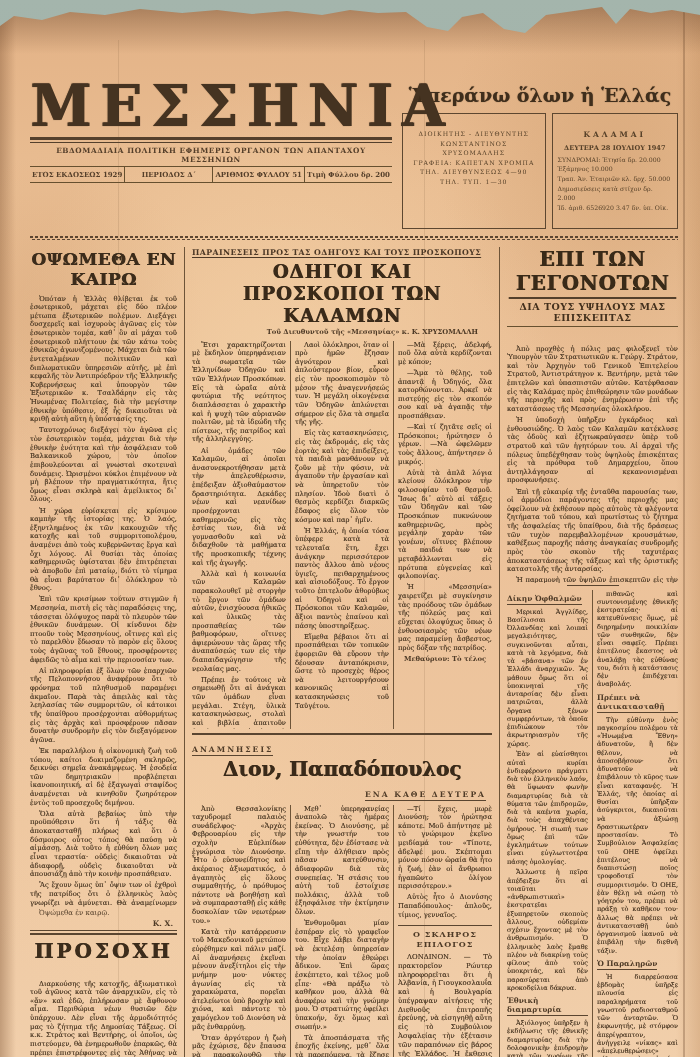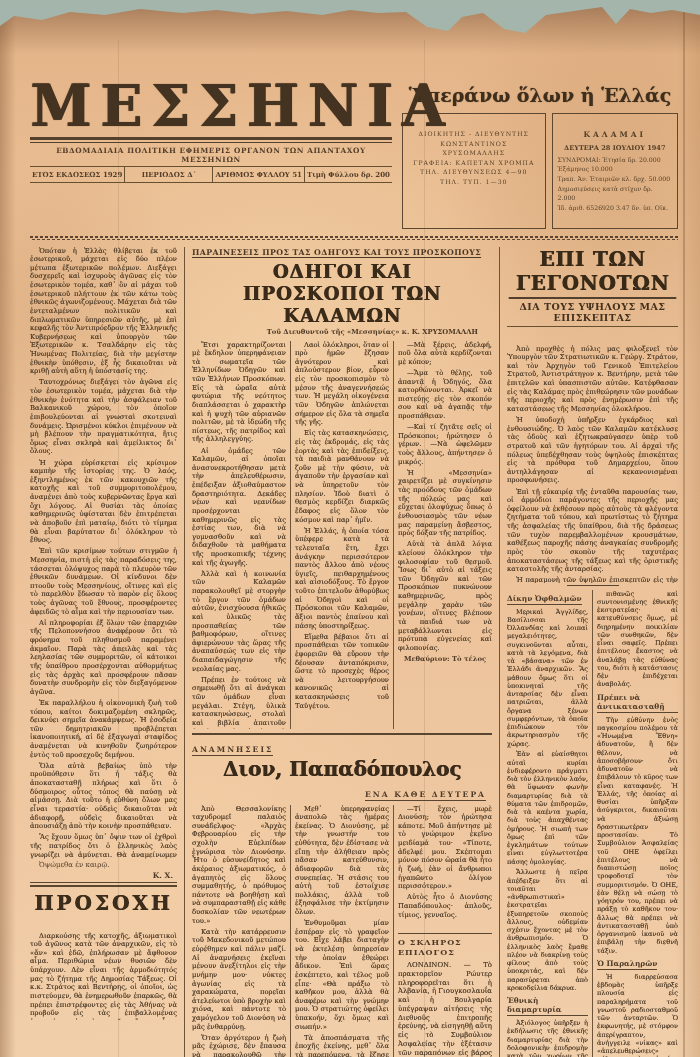--- a/index.html
+++ b/index.html
@@ -85,23 +85,23 @@
 
   .anam{border-top:2px solid #5a4530;margin-top:4px;padding-top:2px;}
   .anam-label{font-size:7.6px;font-weight:bold;letter-spacing:2px;display:inline-block;
     border-bottom:1px solid #5a4530;padding-bottom:1px;}
   .anam-title{font-size:20px;font-weight:bold;text-align:center;color:#3a2a19;margin:1px 0 1px;
     text-shadow:.7px 0 0 #3a2a19;}
   .anam-tag{text-align:right;margin:0 6px 4px 0;}
   .anam-tag span{font-size:7.6px;font-weight:bold;letter-spacing:2px;border-bottom:1px solid #5a4530;
     display:inline-block;padding-bottom:1px;}
 
-  .h-epilogos{font-size:8px;font-weight:bold;letter-spacing:1px;
+  .h-epilogos{font-size:8px;font-weight:bold;text-align:center;letter-spacing:1px;
     border-top:1px solid #5a4530;border-bottom:1px solid rgba(90,69,48,.0);
-    margin:14px 0 3px;padding-top:3px;}
+    margin:6px 0 3px;padding-top:3px;}
   .wire .bp{font-size:6.9px;}
 
   .h-events{font-size:20px;font-weight:bold;text-align:center;letter-spacing:1px;color:#392a18;
     border-bottom:2px solid #54402c;padding-bottom:2px;margin:0 0 2px;text-shadow:.8px 0 0 #392a18;
     transform:scaleX(.98);}
   .h-events-sub{font-size:9.5px;font-weight:bold;text-align:center;letter-spacing:.5px;color:#43301d;
     border-bottom:1px solid #66502f;padding-bottom:3px;margin:0 0 18px;}
   .events-intro{height:238px;overflow:hidden;}
   .mini-div{width:52px;margin:2px auto 4px;border-top:1px solid #5a4530;}
   .twocol{display:flex;}
@@ -154,20 +154,21 @@
               <div>Ἰδ. ἀριθ. 6526920 3.47 δν. ὑπ. Οἰκ.</div>
             </div>
           </div>
         </div>
       </div>
       <div class="squiggle"></div>
 
       <div class="main">
 
         <div class="colL">
+          <div class="h-lead">ΟΨΩΜΕΘΑ ΕΝ ΚΑΙΡΩ</div>
           <div class="lead-body">
             <p class="bp">Ὁπόταν ἡ Ἑλλὰς θλίβεται ἐκ τοῦ ἐσωτερικοῦ, μάχεται εἰς δύο πλέον μέτωπα ἐξωτερικῶν πολέμων. Διεξάγει δυσχερεῖς καὶ ἰσχυροὺς ἀγῶνας εἰς τὸν ἐσωτερικὸν τομέα, καθ᾽ ὃν αἱ μάχαι τοῦ ἐσωτερικοῦ πλήττουν ἐκ τῶν κάτω τοὺς ἐθνικῶς ἀγωνιζομένους. Μάχεται διὰ τῶν ἐντεταλμένων πολιτικῶν καὶ διπλωματικῶν ὑπηρεσιῶν αὐτῆς, μὲ ἐπὶ κεφαλῆς τὸν Ἀντιπρόεδρον τῆς Ἑλληνικῆς Κυβερνήσεως καὶ ὑπουργὸν τῶν Ἐξωτερικῶν κ. Τσαλδάρην εἰς τὰς Ἡνωμένας Πολιτείας, διὰ τὴν μεγίστην ἐθνικὴν ὑπόθεσιν, ἐξ ἧς δικαιοῦται νὰ κριθῇ αὐτὴ αὕτη ἡ ὑπόστασίς της.</p>
             <p class="bp">Ταυτοχρόνως διεξάγει τὸν ἀγῶνα εἰς τὸν ἐσωτερικὸν τομέα, μάχεται διὰ τὴν ἐθνικὴν ἑνότητα καὶ τὴν ἀσφάλειαν τοῦ Βαλκανικοῦ χώρου, τὸν ὁποῖον ἐπιβουλεύονται αἱ γνωσταὶ σκοτειναὶ δυνάμεις. Ὡρισμένοι κύκλοι ἐπιμένουν νὰ μὴ βλέπουν τὴν πραγματικότητα, ἥτις ὅμως εἶναι σκληρὰ καὶ ἀμείλικτος δι᾽ ὅλους.</p>
             <p class="bp">Ἡ χώρα εὑρίσκεται εἰς κρίσιμον καμπὴν τῆς ἱστορίας της. Ὁ λαός, ἐξηντλημένος ἐκ τῶν κακουχιῶν τῆς κατοχῆς καὶ τοῦ συμμοριτοπολέμου, ἀναμένει ἀπὸ τοὺς κυβερνῶντας ἔργα καὶ ὄχι λόγους. Αἱ θυσίαι τὰς ὁποίας καθημερινῶς ὑφίσταται δὲν ἐπιτρέπεται νὰ ἀποβοῦν ἐπὶ ματαίῳ, διότι τὸ τίμημα θὰ εἶναι βαρύτατον δι᾽ ὁλόκληρον τὸ ἔθνος.</p>
             <p class="bp">Ἐπὶ τῶν κρισίμων τούτων στιγμῶν ἡ Μεσσηνία, πιστὴ εἰς τὰς παραδόσεις της, τάσσεται ὁλόψυχος παρὰ τὸ πλευρὸν τῶν ἐθνικῶν δυνάμεων. Οἱ κίνδυνοι δὲν πτοοῦν τοὺς Μεσσηνίους, οἵτινες καὶ εἰς τὸ παρελθὸν ἔδωσαν τὸ παρὸν εἰς ὅλους τοὺς ἀγῶνας τοῦ ἔθνους, προσφέροντες ἀφειδῶς τὸ αἷμα καὶ τὴν περιουσίαν των.</p>
             <p class="bp">Αἱ πληροφορίαι ἐξ ὅλων τῶν ἐπαρχιῶν τῆς Πελοποννήσου ἀναφέρουν ὅτι τὸ φρόνημα τοῦ πληθυσμοῦ παραμένει ἀκμαῖον. Παρὰ τὰς ἀπειλὰς καὶ τὰς λεηλασίας τῶν συμμοριτῶν, οἱ κάτοικοι τῆς ὑπαίθρου προσέρχονται αὐθορμήτως εἰς τὰς ἀρχὰς καὶ προσφέρουν πᾶσαν δυνατὴν συνδρομὴν εἰς τὸν διεξαγόμενον ἀγῶνα.</p>
             <p class="bp">Ἐκ παραλλήλου ἡ οἰκονομικὴ ζωὴ τοῦ τόπου, καίτοι δοκιμαζομένη σκληρῶς, δεικνύει σημεῖα ἀνακάμψεως. Ἡ ἐσοδεία τῶν δημητριακῶν προβλέπεται ἱκανοποιητική, αἱ δὲ ἐξαγωγαὶ σταφίδος ἀναμένεται νὰ κινηθοῦν ζωηρότερον ἐντὸς τοῦ προσεχοῦς διμήνου.</p>
             <p class="bp">Ὅλα αὐτὰ βεβαίως ὑπὸ τὴν προϋπόθεσιν ὅτι ἡ τάξις θὰ ἀποκατασταθῇ πλήρως καὶ ὅτι ὁ δύσμοιρος οὗτος τόπος θὰ παύσῃ νὰ αἱμάσσῃ. Διὰ τοῦτο ἡ εὐθύνη ὅλων μας εἶναι τεραστία· οὐδεὶς δικαιοῦται νὰ ἀδιαφορῇ, οὐδεὶς δικαιοῦται νὰ ἀπουσιάζῃ ἀπὸ τὴν κοινὴν προσπάθειαν.</p>
             <p class="bp">Ἂς ἔχουν ὅμως ὑπ᾽ ὄψιν των οἱ ἐχθροὶ τῆς πατρίδος ὅτι ὁ ἑλληνικὸς λαὸς γνωρίζει νὰ ἀμύνεται. Θὰ ἀναμείνωμεν τὴν ἐξέλιξιν τῶν γεγονότων μὲ ψυχραιμίαν καὶ ἐμπιστοσύνην εἰς τὰς ἐθνικὰς δυνάμεις, παρακολουθοῦντες ἄγρυπνοι τὰς κινήσεις τῶν ἀντιπάλων.</p>
           </div>
@@ -195,22 +196,22 @@
             <div class="tc">
               <p class="bp">Λαοὶ ὁλόκληροι, ὅταν οἱ πρὸ ἡμῶν ἔζησαν ἀγνότερον καὶ ἁπλούστερον βίον, εὗρον εἰς τὸν προσκοπισμὸν τὸ μέσον τῆς ἀναγεννήσεώς των. Ἡ μεγάλη οἰκογένεια τῶν Ὁδηγῶν ἁπλώνεται σήμερον εἰς ὅλα τὰ σημεῖα τῆς γῆς.</p>
               <p class="bp">Εἰς τὰς κατασκηνώσεις, εἰς τὰς ἐκδρομάς, εἰς τὰς ἑορτὰς καὶ τὰς ἐπιδείξεις, τὰ παιδιὰ μανθάνουν νὰ ζοῦν μὲ τὴν φύσιν, νὰ ἀγαποῦν τὴν ἐργασίαν καὶ νὰ ὑπηρετοῦν τὸν πλησίον. Ἰδοὺ διατὶ ὁ θεσμὸς κερδίζει διαρκῶς ἔδαφος εἰς ὅλον τὸν κόσμον καὶ παρ᾽ ἡμῖν.</p>
               <p class="bp">Ἡ Ἑλλάς, ἡ ὁποία τόσα ὑπέφερε κατὰ τὰ τελευταῖα ἔτη, ἔχει ἀνάγκην περισσότερον παντὸς ἄλλου ἀπὸ νέους ὑγιεῖς, πειθαρχημένους καὶ αἰσιοδόξους. Τὸ ἔργον τοῦτο ἐπιτελοῦν ἀθορύβως αἱ Ὁδηγοὶ καὶ οἱ Πρόσκοποι τῶν Καλαμῶν, ἄξιοι παντὸς ἐπαίνου καὶ πάσης ὑποστηρίξεως.</p>
               <p class="bp">Εἴμεθα βέβαιοι ὅτι αἱ προσπάθειαι τῶν τοπικῶν ἐφορειῶν θὰ εὕρουν τὴν δέουσαν ἀνταπόκρισιν, ὥστε τὸ προσεχὲς θέρος νὰ λειτουργήσουν κανονικῶς αἱ κατασκηνώσεις τοῦ Ταϋγέτου.</p>
             </div>
             <div class="tc">
               <p class="bp">—Μὰ ξέρεις, ἀδελφή, ποῦ ὅλα αὐτὰ κερδίζονται μὲ κόπον;</p>
               <p class="bp">—Ἅμα τὸ θέλῃς, τοῦ ἀπαντᾷ ἡ Ὁδηγός, ὅλα κατορθώνονται. Ἀρκεῖ νὰ πιστεύῃς εἰς τὸν σκοπόν σου καὶ νὰ ἀγαπᾷς τὴν προσπάθειαν.</p>
               <p class="bp">—Καὶ τί ζητᾶτε σεῖς οἱ Πρόσκοποι; ἠρώτησεν ὁ γέρων. —Νὰ ὠφελῶμεν τοὺς ἄλλους, ἀπήντησεν ὁ μικρός.</p>
+              <p class="bp">Αὐτὰ τὰ ἁπλᾶ λόγια κλείουν ὁλόκληρον τὴν φιλοσοφίαν τοῦ θεσμοῦ. Ἴσως δι᾽ αὐτὸ αἱ τάξεις τῶν Ὁδηγῶν καὶ τῶν Προσκόπων πυκνώνουν καθημερινῶς, πρὸς μεγάλην χαρὰν τῶν γονέων, οἵτινες βλέπουν τὰ παιδιά των νὰ μεταβάλλωνται εἰς πρότυπα εὐγενείας καὶ φιλοπονίας.</p>
               <p class="bp">Ἡ «Μεσσηνία» χαιρετίζει μὲ συγκίνησιν τὰς προόδους τῶν ὁμάδων τῆς πόλεώς μας καὶ εὔχεται ὁλοψύχως ὅπως ὁ ἐνθουσιασμὸς τῶν νέων μας παραμείνῃ ἄσβεστος, πρὸς δόξαν τῆς πατρίδος.</p>
-              <p class="bp">Αὐτὰ τὰ ἁπλᾶ λόγια κλείουν ὁλόκληρον τὴν φιλοσοφίαν τοῦ θεσμοῦ. Ἴσως δι᾽ αὐτὸ αἱ τάξεις τῶν Ὁδηγῶν καὶ τῶν Προσκόπων πυκνώνουν καθημερινῶς, πρὸς μεγάλην χαρὰν τῶν γονέων, οἵτινες βλέπουν τὰ παιδιά των νὰ μεταβάλλωνται εἰς πρότυπα εὐγενείας καὶ φιλοπονίας.</p>
               <div class="tc-end">Μεθαύριον: Τὸ τέλος</div>
             </div>
           </div>
 
           <div class="anam">
             <span class="anam-label">ΑΝΑΜΝΗΣΕΙΣ</span>
             <div class="anam-title">Διον, Παπαδόπουλος</div>
             <div class="anam-tag">
               <span>ΕΝΑ ΚΑΘΕ ΔΕΥΤΕΡΑ</span>
             </div>

